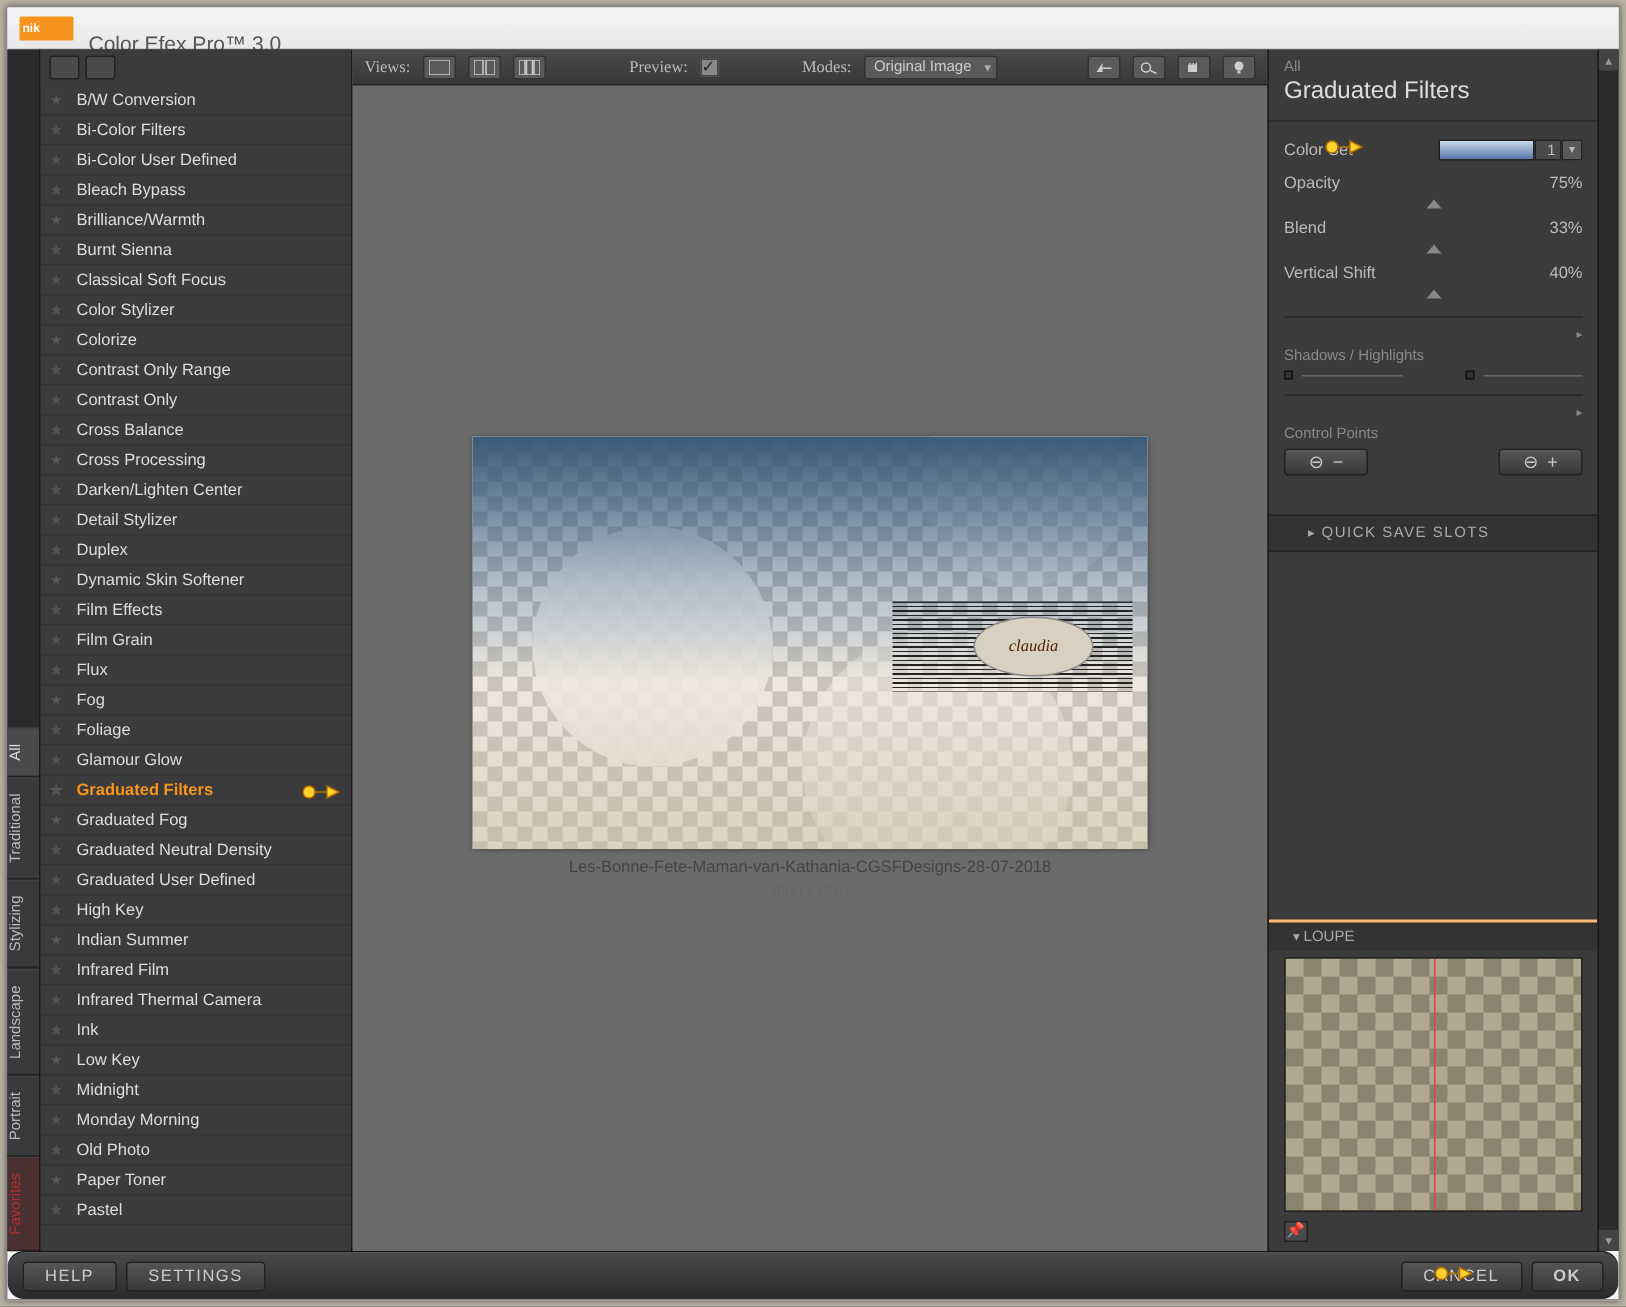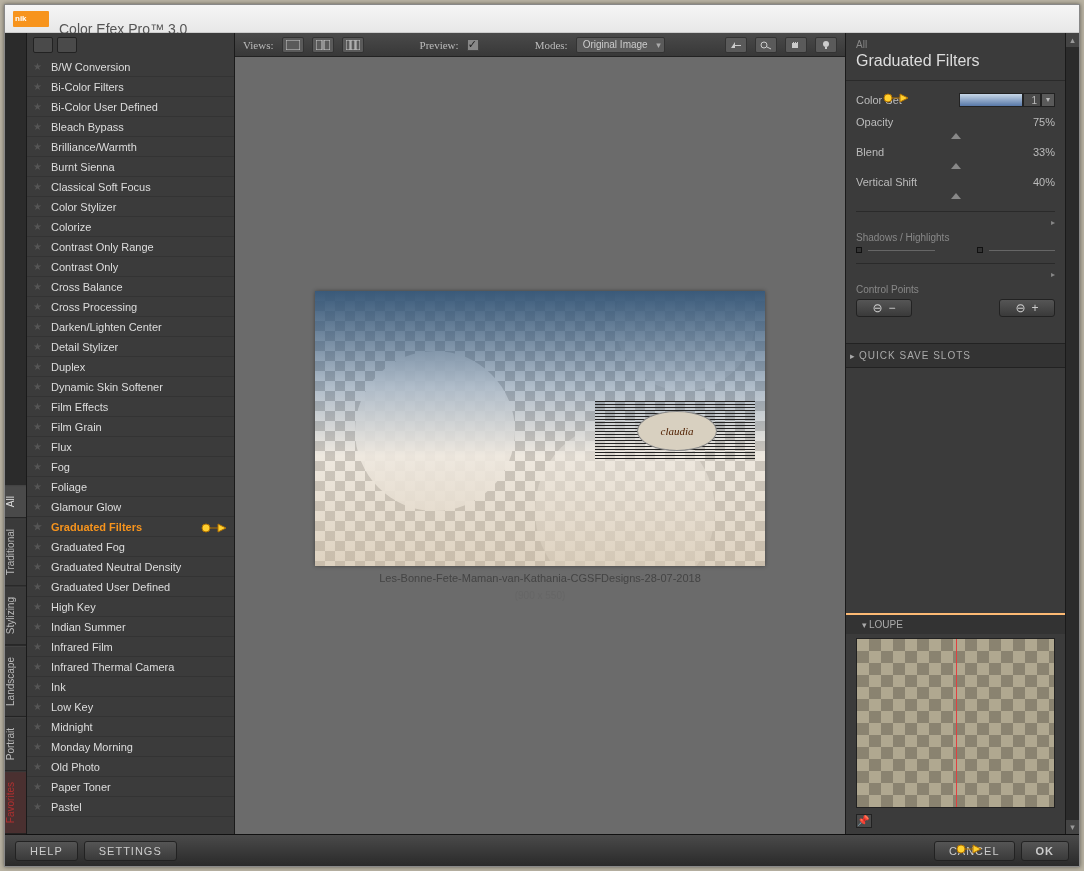--- a/index.html
+++ b/index.html
@@ -60,30 +60,30 @@
 .slidermark { display:flex; justify-content:center; height:8px; }
 .slidermark span { width:0; height:0; border-left:5px solid transparent; border-right:5px solid transparent; border-bottom:6px solid #888; }
 .colorswatch { width:64px; height:14px; background:linear-gradient(#c8d8e8,#5878a8); border:1px solid #222; }
 .swval { width:18px; text-align:right; padding-right:3px; background:#4a4a4a; height:14px; line-height:14px; font-size:10px; border:1px solid #222; }
 .dd { width:14px; height:14px; background:#5a5a5a; border:1px solid #222; line-height:12px; text-align:center; font-size:8px; cursor:pointer; }
 .section { font-size:10px; color:#888; margin:10px 0 4px; border-top:1px solid #2a2a2a; padding-top:20px; position:relative; }
 .section .exp { position:absolute; right:0; top:6px; font-size:8px; color:#888; }
 .cprow { display:flex; justify-content:space-between; margin-top:4px; }
 .cpbtn { width:56px; height:18px; background:linear-gradient(#555,#3a3a3a); border:1px solid #222; border-radius:3px; display:flex; align-items:center; justify-content:center; gap:6px; cursor:pointer; }
 .cpbtn span { font-size:12px; color:#ccc; }
-.qsave { background:#333; padding:6px 4px; border-top:1px solid #222; border-bottom:1px solid #222; font-size:10px; letter-spacing:1px; color:#aaa; cursor:pointer; }
+.qsave { background:#333; padding:6px 26px; border-top:1px solid #222; border-bottom:1px solid #222; font-size:10px; letter-spacing:1px; color:#aaa; cursor:pointer; }
 .qsave::before { content:"▸ "; font-size:9px; }
 .loupehead { background:#333; padding:4px 16px; font-size:10px; color:#aaa; border-top:2px solid #fdba74; }
 .loupehead::before { content:"▾ "; font-size:9px; }
 .loupe { height:170px; margin:4px 10px 6px; background:repeating-conic-gradient(#8a8370 0 25%, #b0a890 0 50%) 0 0/24px 24px; position:relative; border:1px solid #222; }
 .loupe .vline { position:absolute; left:50%; top:0; bottom:0; width:1px; background:#e04040; }
 .loupebtn { width:16px; height:14px; background:#4a4a4a; border:1px solid #222; margin:0 10px 6px; cursor:pointer; color:#ccc; text-align:center; font-size:10px; line-height:12px; }
 
 
-.footer { height:32px; background:linear-gradient(#4a4a4a,#2a2a2a); display:flex; align-items:center; padding:0 10px; gap:6px; border-top:1px solid #111; }
+.footer { height:32px; background:linear-gradient(#4a4a4a,#2a2a2a); display:flex; align-items:center; padding:0 10px; gap:6px; border-top:1px solid #111;border-radius:11px; }
 .fbtn { height:20px; padding:0 14px; font-size:11px; color:#ccc; background:linear-gradient(#555,#3a3a3a); border:1px solid #222; border-radius:3px; cursor:pointer; letter-spacing:1px; position:relative; }
 .fbtn.ok { font-weight:bold; }
 
 
 .hand { width:28px; height:18px; position:relative; display:inline-block; }
 .hand svg { width:100%; height:100%; }
 
 .rightscroll { width:14px; background:#2b2b2b; border-left:1px solid #1a1a1a; position:relative; }
 .rightscroll .up, .rightscroll .dn { position:absolute; left:0; right:0; height:14px; background:#444; color:#999; text-align:center; font-size:9px; line-height:14px; cursor:pointer; }
 .rightscroll .up { top:0; } .rightscroll .dn { bottom:0; }
@@ -330,21 +330,21 @@
           </div>
       </div>
       <div class="canvas">
         <div class="imgframe">
           <div class="checker"></div>
           <div class="circ" style="left:40px;top:60px;width:160px;height:160px;opacity:.9"></div>
           <div class="circ" style="left:220px;top:130px;width:180px;height:180px;opacity:.5"></div>
           <div class="circ" style="left:300px;top:-40px;width:140px;height:140px;opacity:.3"></div>
           <div class="gradov"></div>
           <div style="position:absolute;right:10px;top:110px;width:160px;height:60px;background:repeating-linear-gradient(#222 0 1px,transparent 1px 3px);"></div>
-          <div style="position:absolute;right:48px;top:120px;width:80px;height:40px;background:#d8d0c0;border-radius:50%;display:flex;align-items:center;justify-content:center;font:italic 11px Georgia;color:#502000;border:1px solid #888;">claudia</div>
+          <div style="position:absolute;right:36px;top:120px;width:80px;height:40px;background:#d8d0c0;border-radius:50%;display:flex;align-items:center;justify-content:center;font:italic 11px Georgia;color:#502000;border:1px solid #888;">claudia</div>
         </div>
         <div class="caption">Les-Bonne-Fete-Maman-van-Kathania-CGSFDesigns-28-07-2018</div>
         <div class="dims">(900 x 550)</div>
       </div>
     </div>
 
     <div class="rpanel">
       <div class="rhead">
         <div class="all">All</div>
         <div class="name">Graduated Filters</div>

